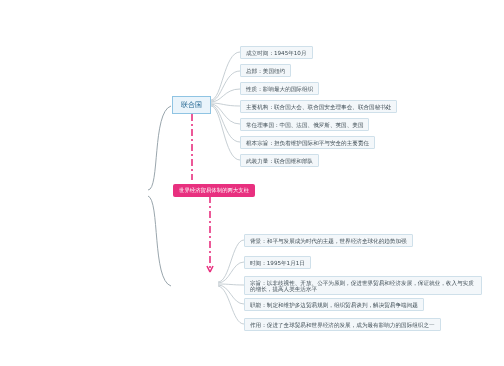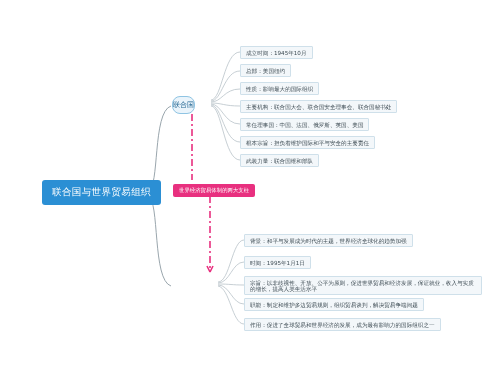--- a/index.html
+++ b/index.html
@@ -32,26 +32,26 @@
     left: 42px;
     top: 180px;
     padding: 6px 10px;
     background: #2b8fd4;
     color: #ffffff;
     font-size: 9.5px;
     border-radius: 3px;
     letter-spacing: 0.4px;
   }
   .branch-node {
-    padding: 3px 0;
+    padding: 3px 8px;
     background: #eaf4fb;
     border: 1px solid #8fc4e3;
     color: #1a5f8c;
     font-size: 7px;
-    border-radius: 8px;
+    border-radius: 0;
   }
   .branch-un {
     left: 172px;
     top: 96px;
   }
   .branch-wto {
     left: 172px;
     top: 276px;
   }
   .leaf-node {
@@ -98,23 +98,20 @@
     <path d="M218,283 C230,283 232,262 244,262" fill="none" stroke="#b9c3c9" stroke-width="0.8"></path>
     <path d="M218,284 C230,284 232,285 244,285" fill="none" stroke="#b9c3c9" stroke-width="0.8"></path>
     <path d="M218,285 C230,285 232,304 244,304" fill="none" stroke="#b9c3c9" stroke-width="0.8"></path>
     <path d="M218,286 C230,288 232,324 244,324" fill="none" stroke="#b9c3c9" stroke-width="0.8"></path>
 
     <path d="M192,114 L192,180" fill="none" stroke="#e8307f" stroke-width="1.6" stroke-dasharray="7,3,2,3"></path>
     <path d="M210,196 L210,272" fill="none" stroke="#e8307f" stroke-width="1.6" stroke-dasharray="7,3,2,3"></path>
     <path d="M210,272 L207,266 M210,272 L213,266" fill="none" stroke="#e8307f" stroke-width="1.6"></path>
   </svg>
 
-  <div class="node root-node">
-    <span>联合国与世界贸易组织</span>
-  </div>
 
   <div class="pink-node">
     <span>世界经济贸易体制的两大支柱</span>
   </div>
 
   <div class="node branch-node branch-un">
     <span>联合国</span>
   </div>
 
 

